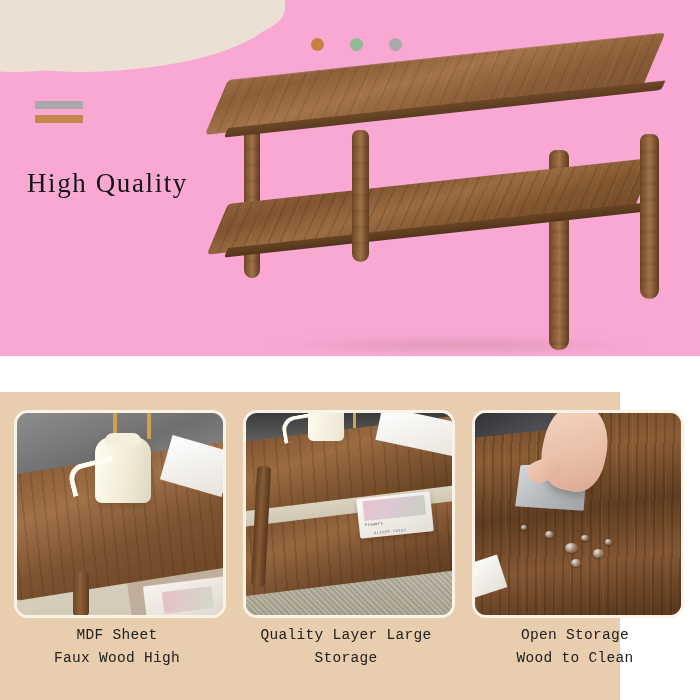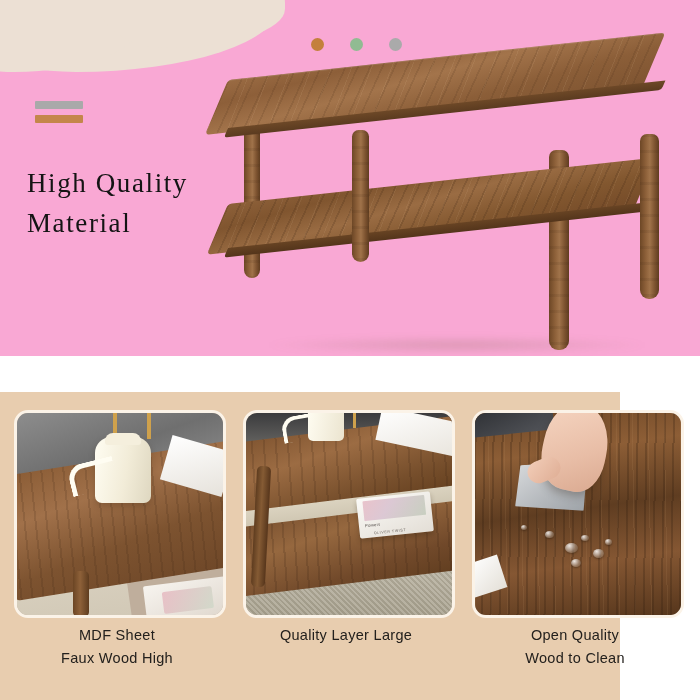--- a/index.html
+++ b/index.html
@@ -114,21 +114,21 @@
   .leg:after{
     content:"";position:absolute;inset:0;border-radius:7px 7px 9px 9px;
     background:repeating-linear-gradient(180deg, rgba(60,36,18,.10) 0 3px, rgba(60,36,18,0) 3px 16px);
   }
   .leg.bl{left:22px;top:38px;width:16px;height:162px;}
   .leg.ml{left:130px;top:52px;width:17px;height:132px;}
   .leg.br{left:327px;top:72px;width:20px;height:200px;}
   .leg.fr{left:418px;top:56px;width:19px;height:165px;}
 
   
-  .strip{position:absolute;left:0;top:392px;width:620px;height:308px;background:#e8cdaf;}
+  .strip{position:absolute;left:0;top:392px;width:620px;height:308px;background:#e8cdaf;font-family:Liberation Mono, monospace;}
   .panels{position:absolute;left:0;top:18px;width:700px;height:202px;}
   .panel{
     position:absolute;top:0;width:206px;height:202px;
     border-radius:14px;border:3px solid #fbf3e8;
     overflow:hidden;background:#bfae9c;
   }
   .panel.p0{left:14px;}
   .panel.p1{left:243px;}
   .panel.p2{left:472px;}
   .pin{position:absolute;inset:0;overflow:hidden;}
@@ -258,21 +258,20 @@
       <span class="dot d2" style="background:#aaaaaa"></span>
     </div>
 
     <div class="bars">
       <div class="bar gray"></div>
       <div class="bar tan"></div>
     </div>
 
     <div class="headline">
       <span class="l1">High Quality</span>
-      <span class="l2">Material</span>
     </div>
 
     <div class="product">
       <div class="tbl">
         <div class="gsh"></div>
         <div class="leg br"></div>
         <div class="leg bl"></div>
         <div class="shelf"></div>
         <div class="shelfedge"></div>
         <div class="leg ml"></div>
@@ -342,21 +341,22 @@
 
     </div>
 
     <div class="caps">
       <div class="cap c0">
         <span>MDF Sheet</span>
         <span>Faux Wood High</span>
       </div>
       <div class="cap c1">
         <span>Quality Layer Large</span>
+        <span>Storage</span>
       </div>
       <div class="cap c2">
-        <span>Open Quality</span>
+        <span>Open Storage</span>
         <span>Wood to Clean</span>
       </div>
     </div>
 
   </div>
 </div>
 
 </body></html>

